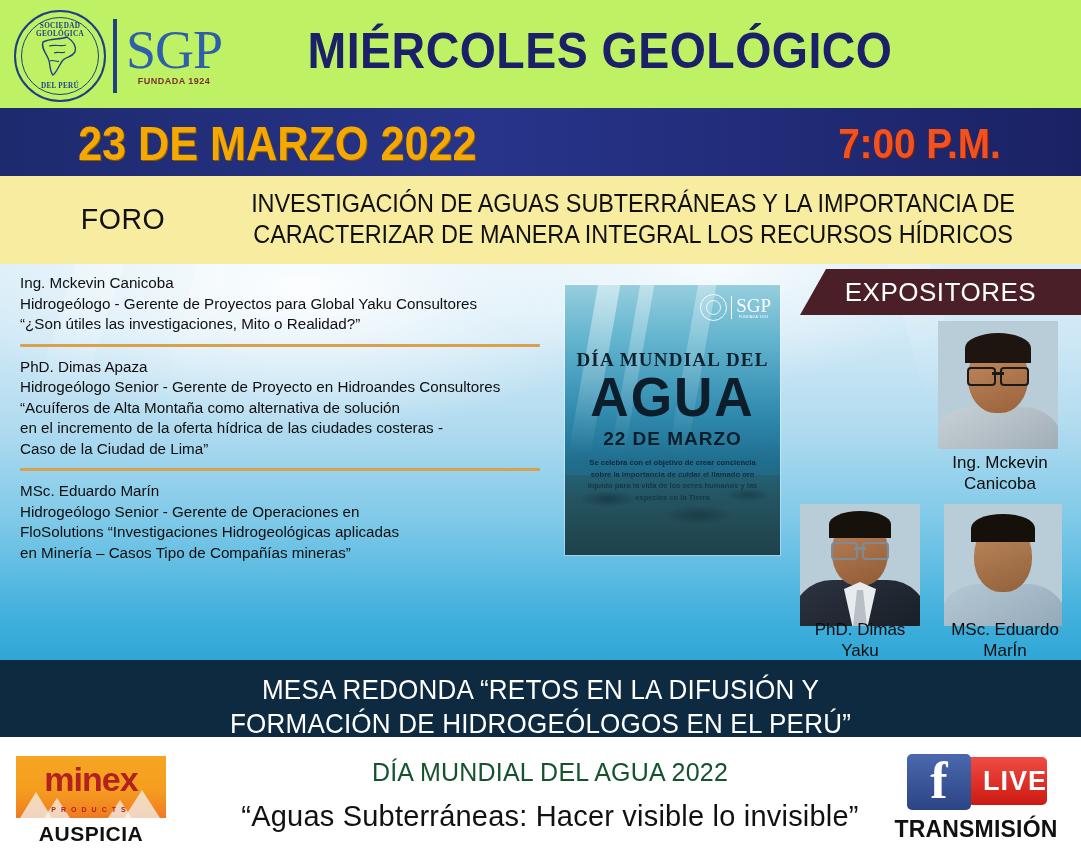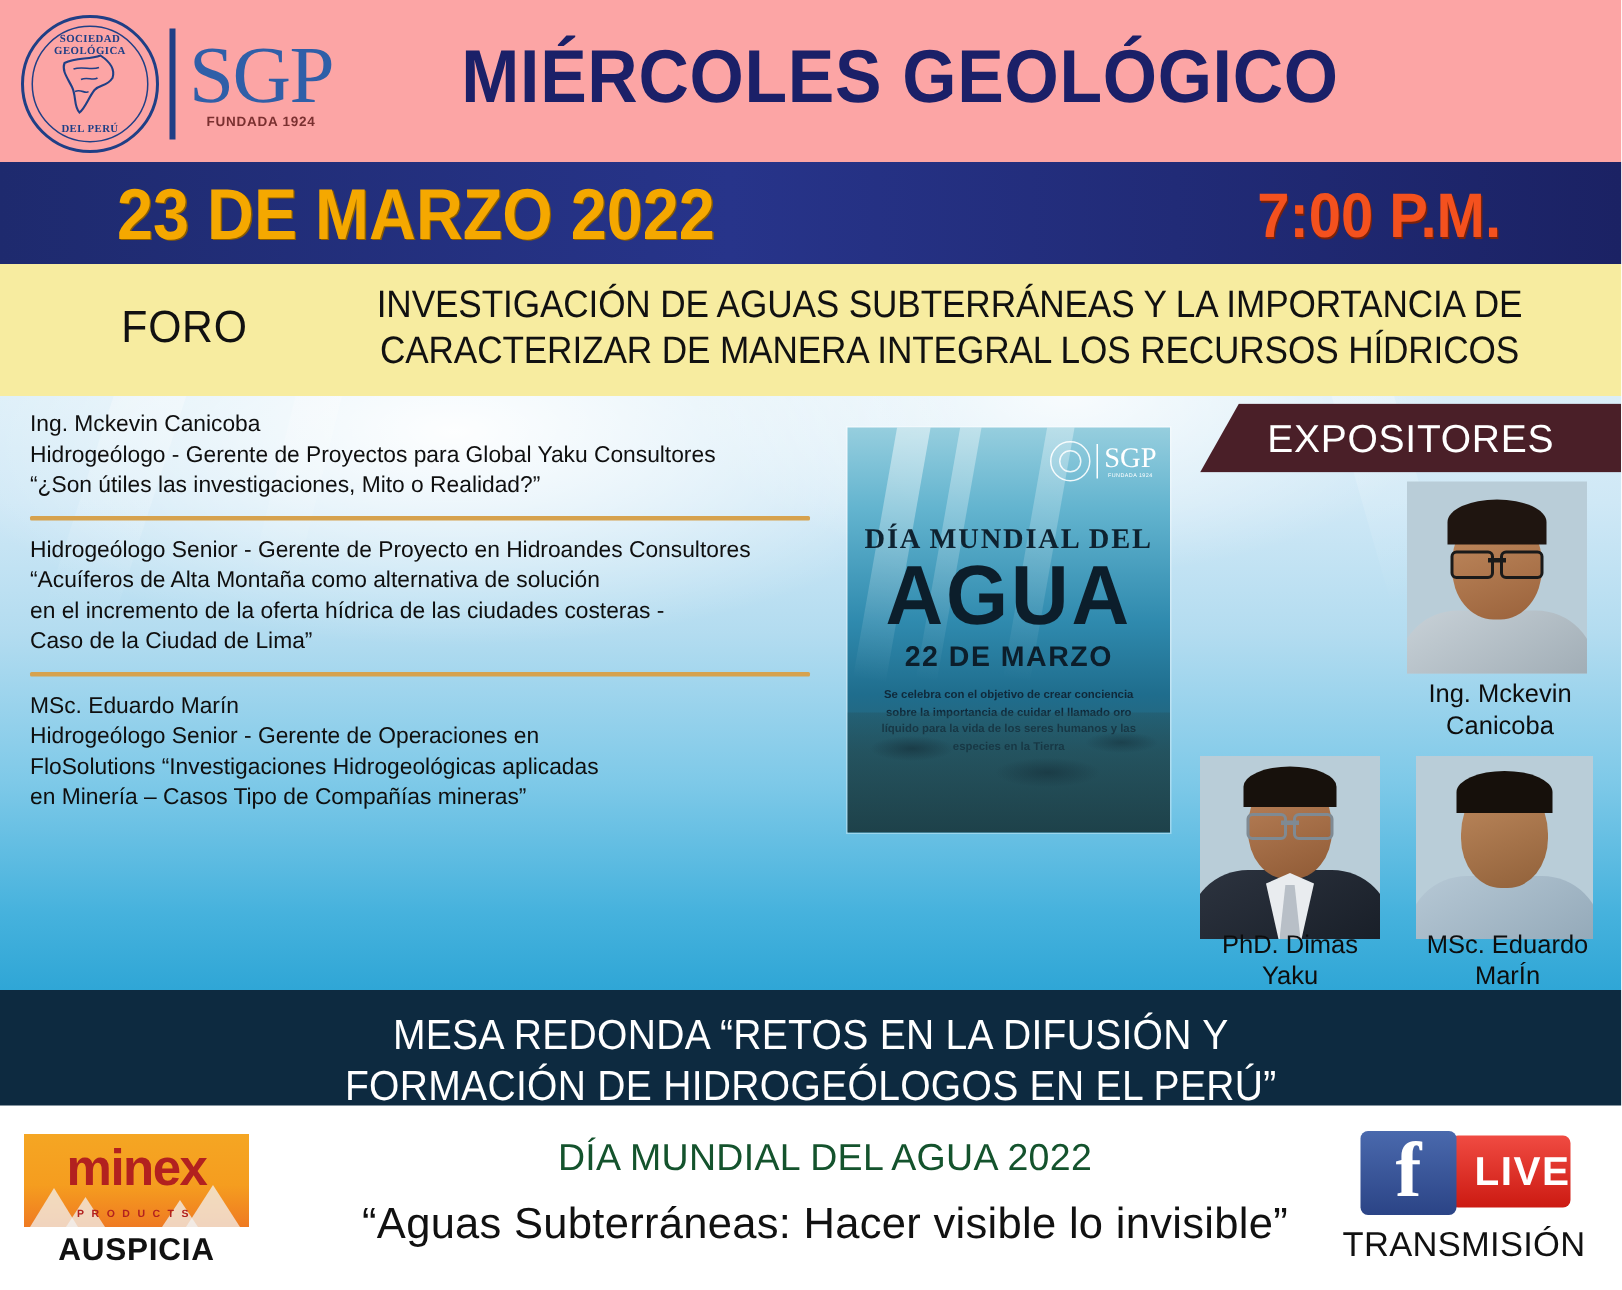--- a/index.html
+++ b/index.html
@@ -3,21 +3,21 @@
 <meta charset="utf-8">
 <style>
   html,body{margin:0;padding:0;background:#fff;}
   body{font-family:"Liberation Sans", sans-serif;}
   #poster{
     position:relative;width:1081px;height:860px;overflow:hidden;
     background:#ffffff;
   }
 
   
-  .header{position:absolute;left:0;top:0;width:1081px;height:108px;background:#fca5a5;}
+  .header{position:absolute;left:0;top:0;width:1081px;height:108px;background:#bef264;}
   .logo-wrap{position:absolute;left:14px;top:8px;width:230px;height:96px;display:flex;align-items:center;}
   .seal{
     position:relative;width:92px;height:92px;border-radius:50%;
     border:2px solid #1f3f86;box-sizing:border-box;flex:0 0 auto;
   }
   .seal:before{
     content:"";position:absolute;left:5px;top:5px;right:5px;bottom:5px;
     border:1px solid #1f3f86;border-radius:50%;
   }
   .seal-top,.seal-bot{
@@ -145,21 +145,21 @@
   .auspicia{position:absolute;left:16px;top:76px;width:150px;text-align:center;font-size:21px;font-weight:bold;color:#111;letter-spacing:.5px;}
 
   .foot-title{position:absolute;left:230px;top:12px;width:640px;text-align:center;font-size:25px;color:#14532d;letter-spacing:.2px;}
   .foot-sub{position:absolute;left:230px;top:54px;width:640px;text-align:center;font-size:29px;color:#111;letter-spacing:.2px;}
 
   .fblive{position:absolute;right:34px;top:8px;width:140px;height:56px;}
   .fb-sq{position:absolute;left:0;top:0;width:64px;height:56px;border-radius:5px;background:linear-gradient(to bottom,#4a69ad,#2b4486);}
   .fb-f{position:absolute;left:0;top:-2px;width:64px;text-align:center;font-family:"Liberation Serif",serif;font-size:52px;font-weight:bold;color:#fff;line-height:58px;}
   .live-sq{position:absolute;left:60px;top:3px;width:80px;height:48px;border-radius:5px;background:linear-gradient(to bottom,#f04b42,#cc1a12);}
   .live-t{position:absolute;left:60px;top:3px;width:80px;height:48px;line-height:48px;text-align:right;color:#fff;font-size:27px;font-weight:bold;letter-spacing:1px;}
-  .transmision{position:absolute;right:20px;top:70px;width:170px;text-align:center;font-size:23px;font-weight:normal;color:#111;letter-spacing:.2px;}
+  .transmision{position:absolute;right:20px;top:70px;width:170px;text-align:center;font-size:23px;font-weight:bold;color:#111;letter-spacing:.2px;}
 </style>
 </head>
 <body>
 
 <div id="poster">
 
   <div class="header">
     <div class="logo-wrap">
       <div class="seal">
         <div class="seal-top">SOCIEDAD GEOLÓGICA</div>
@@ -203,20 +203,21 @@
 
       <div class="spk">
         <div class="nm">Ing. Mckevin Canicoba</div>
         <div>Hidrogeólogo - Gerente de Proyectos para Global Yaku Consultores</div>
         <div>“¿Son útiles las investigaciones, Mito o Realidad?”</div>
       </div>
 
       <div class="sep"></div>
 
       <div class="spk">
+        <div class="nm">PhD. Dimas Apaza</div>
         <div>Hidrogeólogo Senior - Gerente de Proyecto en Hidroandes Consultores</div>
         <div>“Acuíferos de Alta Montaña como alternativa de solución</div>
         <div>en el incremento de la oferta hídrica de las ciudades costeras -</div>
         <div>Caso de la Ciudad de Lima”</div>
       </div>
 
       <div class="sep"></div>
 
       <div class="spk">
         <div class="nm">MSc. Eduardo Marín</div>

